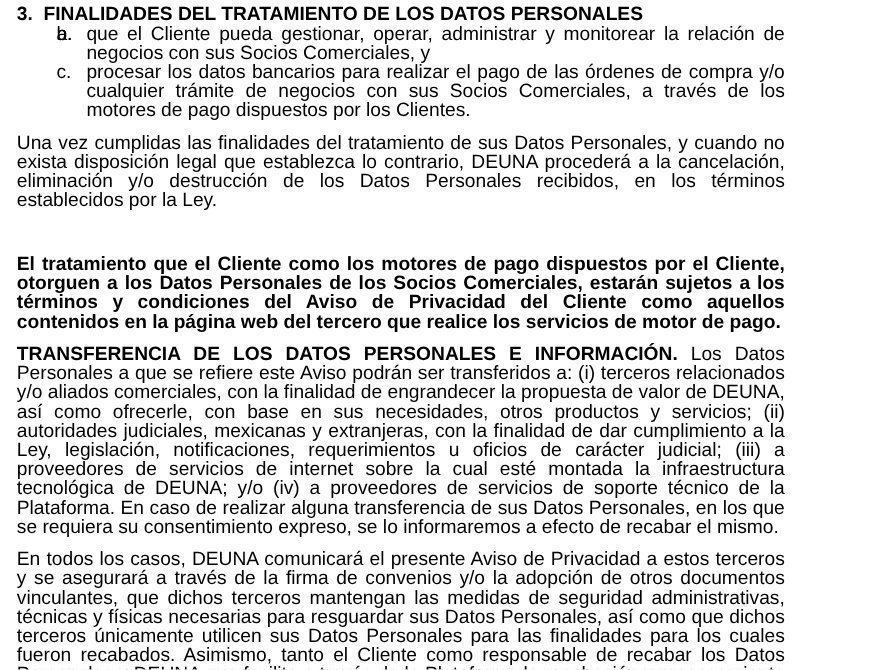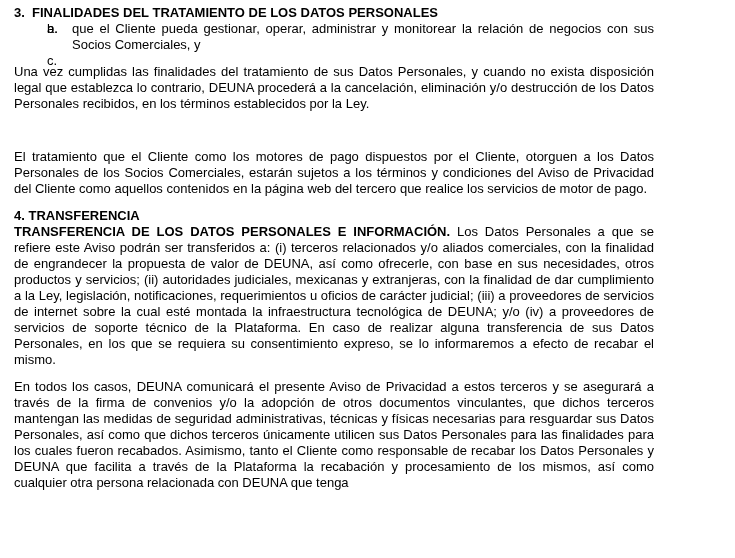--- a/index.html
+++ b/index.html
@@ -11,38 +11,38 @@
     width: 735px;
     height: 558px;
     overflow: hidden;
   }
   .page {
     box-sizing: border-box;
     width: 669px;
     height: 558px;
     padding: 5px 15px 0 14px;
     font-family: "Liberation Sans", sans-serif;
-    font-size: 13px;
+    font-size: 16px;
     line-height: 16px;
     color: #000000;
     text-align: justify;
   }
   .heading {
     font-weight: bold;
     white-space: pre-wrap;
     text-align: left;
   }
   p {
     margin: 0 0 11px 0;
   }
   .block {
     margin: 0 0 11px 0;
   }
   .bold-para {
-    font-weight: normal;
+    font-weight: bold;
     margin-top: 37px;
   }
   .lead-bold {
     font-weight: bold;
   }
   .list-item {
     position: relative;
     padding-left: 58px;
   }
   .list-marker {
@@ -62,28 +62,28 @@
     <div>
       <div class="list-item">
         <span class="list-marker">a.</span>
       </div>
       <div class="list-item">
         <span class="list-marker">b.</span>
         <span>que el Cliente pueda gestionar, operar, administrar y monitorear la relación de negocios con sus Socios Comerciales, y</span>
       </div>
       <div class="list-item">
         <span class="list-marker">c.</span>
+        <span>procesar los datos bancarios para realizar el pago de las órdenes de compra y/o cualquier trámite de negocios con sus Socios Comerciales, a través de los motores de pago dispuestos por los Clientes.</span>
       </div>
     </div>
   </div>
 
   <p>Una vez cumplidas las finalidades del tratamiento de sus Datos Personales, y cuando no exista disposición legal que establezca lo contrario, DEUNA procederá a la cancelación, eliminación y/o destrucción de los Datos Personales recibidos, en los términos establecidos por la Ley.</p>
 
   <p class="bold-para">El tratamiento que el Cliente como los motores de pago dispuestos por el Cliente, otorguen a los Datos Personales de los Socios Comerciales, estarán sujetos a los términos y condiciones del Aviso de Privacidad del Cliente como aquellos contenidos en la página web del tercero que realice los servicios de motor de pago.</p>
 
   <div class="block">
-    <div class="heading">4. TRANSFERENCIA</div>
     <div><span class="lead-bold">TRANSFERENCIA DE LOS DATOS PERSONALES E INFORMACIÓN.</span><span> Los Datos Personales a que se refiere este Aviso podrán ser transferidos a: (i) terceros relacionados y/o aliados comerciales, con la finalidad de engrandecer la propuesta de valor de DEUNA, así como ofrecerle, con base en sus necesidades, otros productos y servicios; (ii) autoridades judiciales, mexicanas y extranjeras, con la finalidad de dar cumplimiento a la Ley, legislación, notificaciones, requerimientos u oficios de carácter judicial; (iii) a proveedores de servicios de internet sobre la cual esté montada la infraestructura tecnológica de DEUNA; y/o (iv) a proveedores de servicios de soporte técnico de la Plataforma. En caso de realizar alguna transferencia de sus Datos Personales, en los que se requiera su consentimiento expreso, se lo informaremos a efecto de recabar el mismo.</span></div>
   </div>
 
   <p>En todos los casos, DEUNA comunicará el presente Aviso de Privacidad a estos terceros y se asegurará a través de la firma de convenios y/o la adopción de otros documentos vinculantes, que dichos terceros mantengan las medidas de seguridad administrativas, técnicas y físicas necesarias para resguardar sus Datos Personales, así como que dichos terceros únicamente utilicen sus Datos Personales para las finalidades para los cuales fueron recabados. Asimismo, tanto el Cliente como responsable de recabar los Datos Personales y DEUNA que facilita a través de la Plataforma la recabación y procesamiento de los mismos, así como cualquier otra persona relacionada con DEUNA que tenga</p>
 
 </div>
 
 </body></html>

